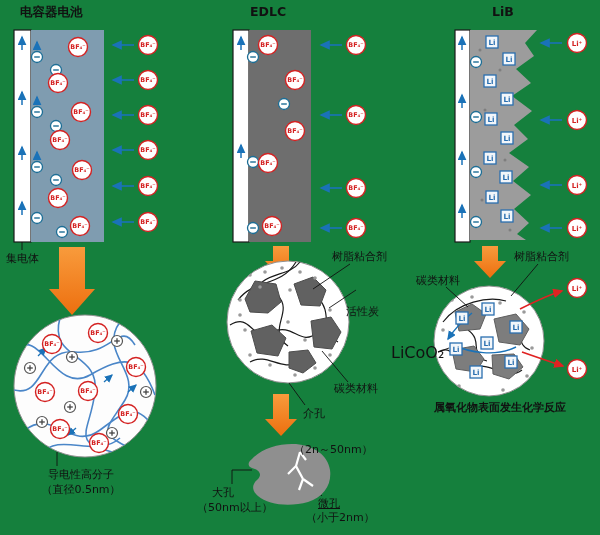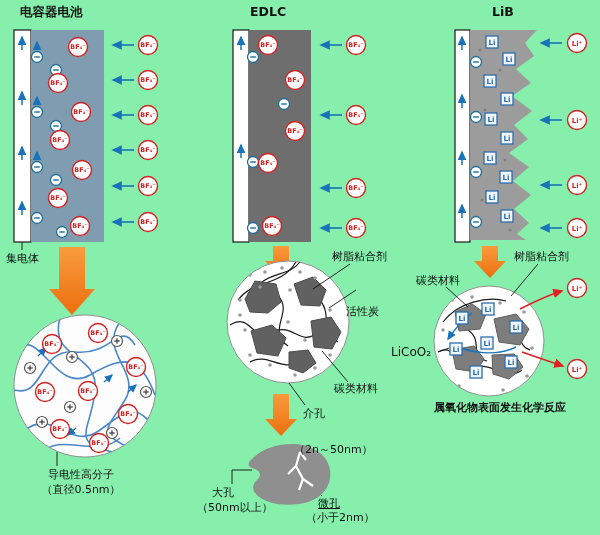--- a/index.html
+++ b/index.html
@@ -1,18 +1,18 @@
 <!DOCTYPE html>
 <html><head>
 <meta charset="utf-8">
 <style>
   * { margin:0; padding:0; box-sizing:border-box; }
   html,body { background:#fff; }
   body { font-family:"DejaVu Sans", sans-serif; }
-  #canvas { position:relative; width:600px; height:535px; background:#86efac; overflow:hidden;padding-left:24px; }
+  #canvas { position:relative; width:600px; height:535px; background:#15803d; overflow:hidden;padding-left:24px; }
   #gfx { position:absolute; left:0; top:0; }
   svg text { font-family:"DejaVu Sans", sans-serif; }
   .lbl { position:absolute; font-size:11px; color:#111; line-height:13px; white-space:nowrap; }
   .title { font-weight:bold; font-size:12.5px; }
   .center { text-align:center; white-space:normal; }
   .bold { font-weight:bold; }
 </style>
 </head>
 <body>
 
@@ -328,18 +328,18 @@
   <div class="lbl" style="left:334px; top:382px;">碳类材料</div>
   <div class="lbl" style="left:303px; top:401px;margin-top:6px;">介孔</div>
   <div class="lbl" style="left:294px; top:415px;margin-top:28px;">（2n～50nm）</div>
   <div class="lbl" style="left:212px; top:486px;">大孔</div>
   <div class="lbl" style="left:197px; top:501px;">（50nm以上）</div>
   <div class="lbl" style="left:318px; top:497px;text-decoration:underline;">微孔</div>
   <div class="lbl" style="left:306px; top:511px;">（小于2nm）</div>
 
   <div class="lbl" style="left:514px; top:250px;">树脂粘合剂</div>
   <div class="lbl" style="left:416px; top:274px;">碳类材料</div>
-  <div class="lbl" style="left:391px; top:346px; font-size:12px;">LiCoO₂</div>
+  <div class="lbl" style="left:391px; top:346px; font-size:16px;">LiCoO₂</div>
   <div class="lbl center bold" style="left:403px; top:400px; width:194px; line-height:15px;">
     <div>属氧化物表面发生化学反应</div>
   </div>
 
 </div>
 
 </body></html>

